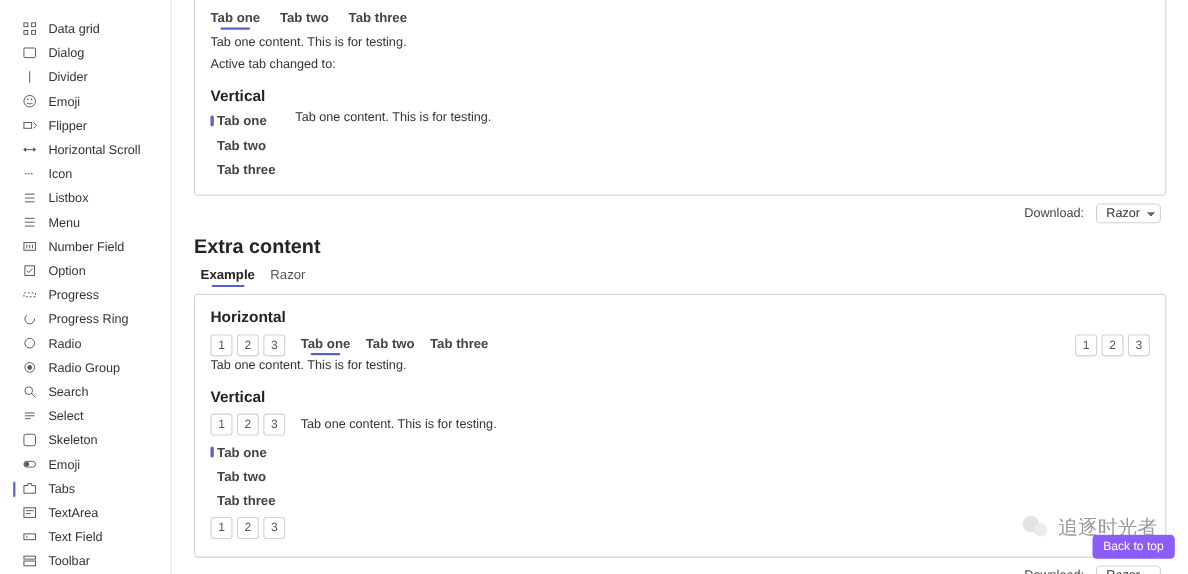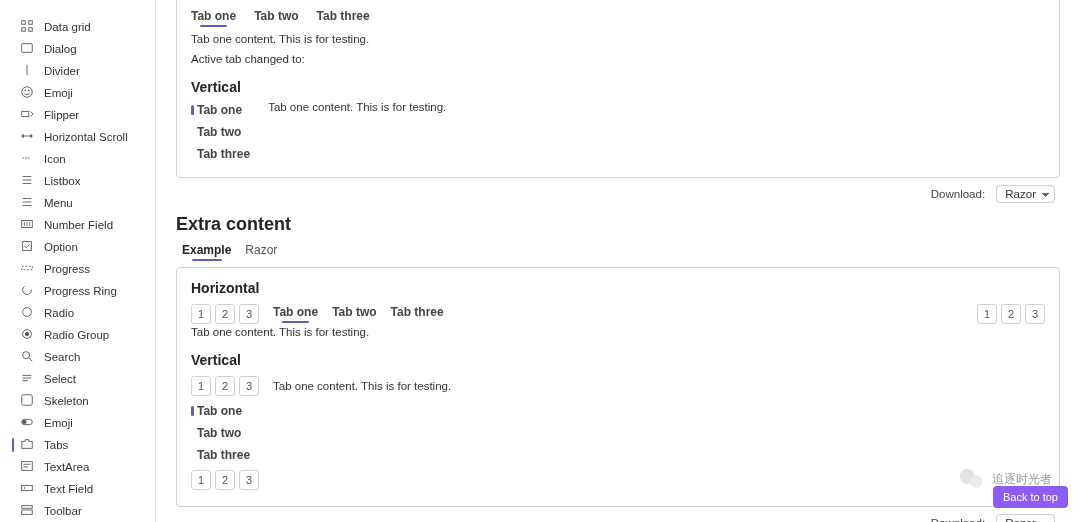--- a/index.html
+++ b/index.html
@@ -31,21 +31,21 @@
   .vtab.active { padding-left: 6px; }
   .vtab.active::before { content: ""; position: absolute; left: 0; top: 2px; bottom: 2px; width: 2.5px; background: #5b5fc7; border-radius: 2px; }
   .dl-row { font-size: 11.5px; color: #444; text-align: right; margin: 8px 5px 4px 0; }
   .dl-row select, .dl-select { border: 1px solid #d1d1d1; border-radius: 4px; padding: 2px 18px 2px 8px; font-size: 11.5px; background: #fff; color: #333; margin-left: 8px; appearance: none; background-image: linear-gradient(45deg, transparent 50%, #666 50%), linear-gradient(135deg, #666 50%, transparent 50%); background-position: right 8px top 7px, right 4px top 7px; background-size: 4px 4px; background-repeat: no-repeat; }
   .code-toggle { display: flex; gap: 14px; margin: 6px 0 0 6px; }
   .num-pills { display: inline-flex; gap: 4px; vertical-align: middle; }
   .pill { display: inline-flex; align-items: center; justify-content: center; width: 20px; height: 20px; border: 1px solid #d1d1d1; border-radius: 3px; font-size: 11px; color: #555; cursor: pointer; }
   .row-flex { display: flex; align-items: center; gap: 14px; justify-content: space-between; }
   .row-left { display: flex; align-items: center; gap: 14px; flex-wrap: wrap; }
   .back-top { position: fixed; right: 12px; bottom: 14px; background: #8b5cf6; color: #fff; font-size: 11px; padding: 5px 10px; border-radius: 4px; cursor: pointer; }
-  .wm { position: fixed; right: 28px; bottom: 28px; display: flex; align-items: center; gap: 6px; opacity: 0.55; font-size: 12px; color: #444; pointer-events: none; }
+  .wm { position: fixed; right: 28px; bottom: 28px; display: flex; align-items: center; gap: 6px; opacity: 0.55; font-size: 18px; color: #444; pointer-events: none; }
   .wm svg { width: 30px; height: 30px; }
 </style>
 </head>
 <body>
 
 <div class="app">
   <aside class="sidebar">
     <div id="nav-host">
         <div class="nav-group">
           <div class="nav-bar inv"></div>

